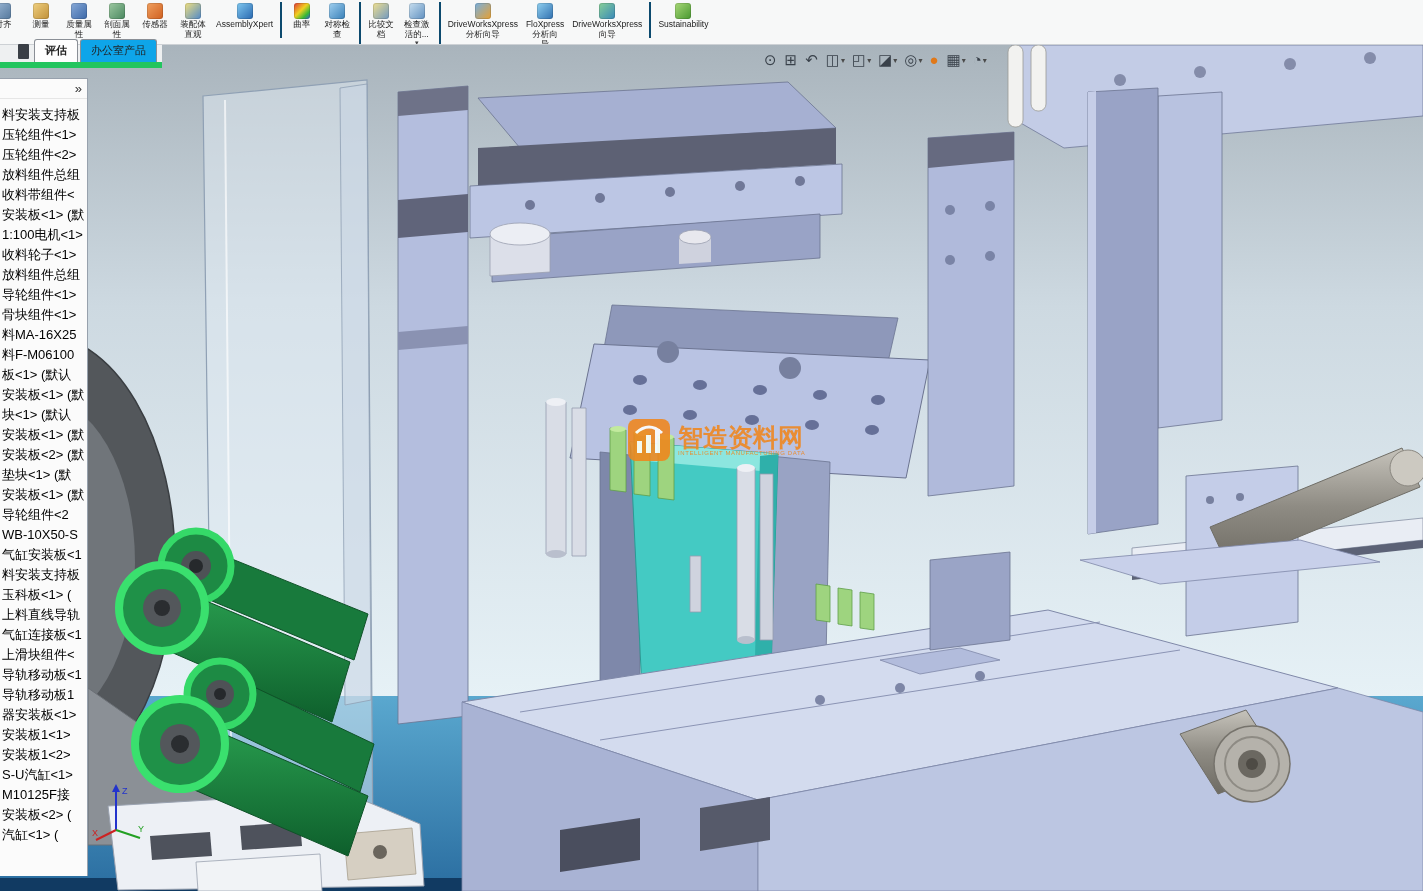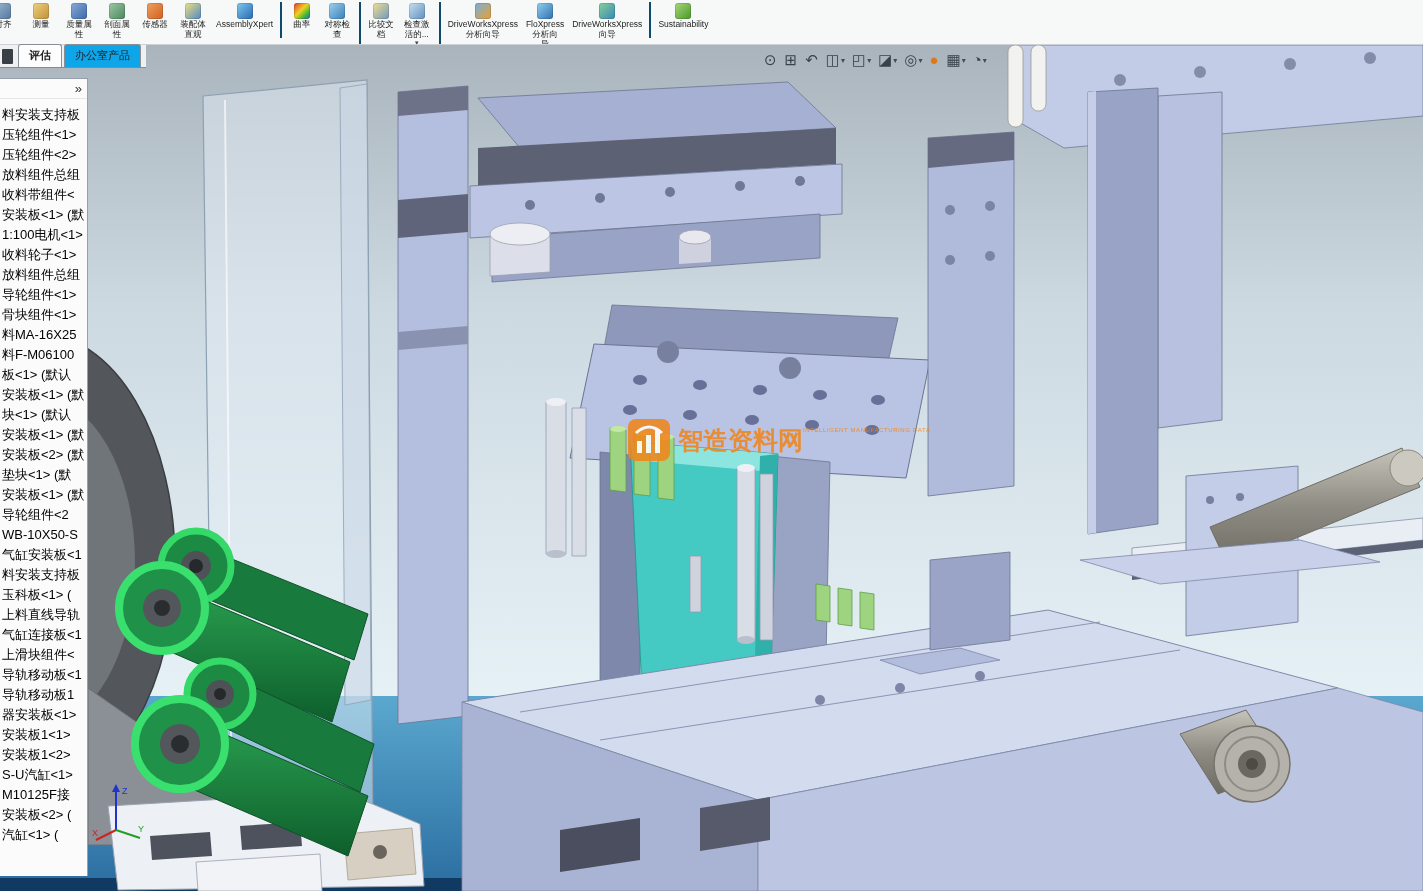--- a/index.html
+++ b/index.html
@@ -15,21 +15,21 @@
           border-bottom:1px solid #cdd1d5;display:flex;align-items:flex-start;padding-top:2px;z-index:10;overflow:hidden}
   .rtool{display:flex;flex-direction:column;align-items:center;min-width:38px;padding:1px 4px;cursor:pointer}
   .rtool:first-child{margin-left:-16px}
   .rtool[data-group]{border-left:2px solid #0c4a6e;margin-left:3px;padding-left:7px}
   .rtool-icon{width:16px;height:16px;border-radius:3px;margin-bottom:1px;box-shadow:0 0 0 1px rgba(0,0,0,.12) inset}
   .rtool-label{font-size:8.5px;line-height:1.15;color:#1c1c1c;text-align:center;white-space:pre-line}
   .rtool-drop{font-size:7px;color:#444;height:7px;line-height:6px}
 
   
   .tabs{position:absolute;left:0;top:45px;height:23px;display:flex;align-items:flex-end;z-index:11;
-        background:#eef0f1;padding:0 3px 0 0;border-bottom:1px solid #22c55e}
+        background:#eef0f1;padding:0 3px 0 16px;border-bottom:6px solid #22c55e}
   .corner-icon{width:11px;height:15px;background:#3a3f46;margin:0 5px 3px 2px;border-radius:1px}
   .tab{font-size:11px;padding:3px 10px 4px;border:1px solid #8a8f96;border-bottom:none;
        border-radius:3px 3px 0 0;background:#0ea5e9;color:#222;margin-right:2px;cursor:pointer;white-space:nowrap}
   .tab[data-state="active"]{background:#fdfdfd;font-weight:bold}
 
   
   .side-panel{position:absolute;left:0;top:78px;width:88px;height:798px;background:#fbfbfb;
               border-right:1px solid #97a1ad;border-top:1px solid #97a1ad;z-index:9;overflow:hidden}
   .panel-head{height:20px;position:relative;border-bottom:1px solid #e6e6e6}
   .collapse{position:absolute;right:5px;top:1px;font-size:13px;color:#333;cursor:pointer;line-height:18px}
@@ -38,21 +38,21 @@
             padding-left:2px;cursor:pointer}
 
   
   .vtoolbar{position:absolute;left:762px;top:50px;display:flex;gap:3px;z-index:8;align-items:center}
   .vt-btn{display:flex;align-items:center;padding:1px 2px;cursor:pointer;border-radius:2px}
   .vt-glyph{font-size:15px;color:#39414a;line-height:18px}
   .vt-drop{font-size:8px;color:#4a4a4a;margin-left:1px}
 
   
   .watermark{position:absolute;left:628px;top:419px;display:flex;align-items:center;gap:8px;opacity:.88;z-index:7;pointer-events:none}
-  .wm-text{display:flex;flex-direction:row}
+  .wm-text{display:flex;flex-direction:column}
   .wm-title{font-size:25px;font-weight:bold;color:#f0861c;line-height:1.05}
   .wm-sub{font-size:6px;color:#f0861c;letter-spacing:.6px}
 
   
   .triad{position:absolute;left:90px;top:780px;z-index:7}
 </style>
 </head>
 <body>
 
 <div class="viewport">

